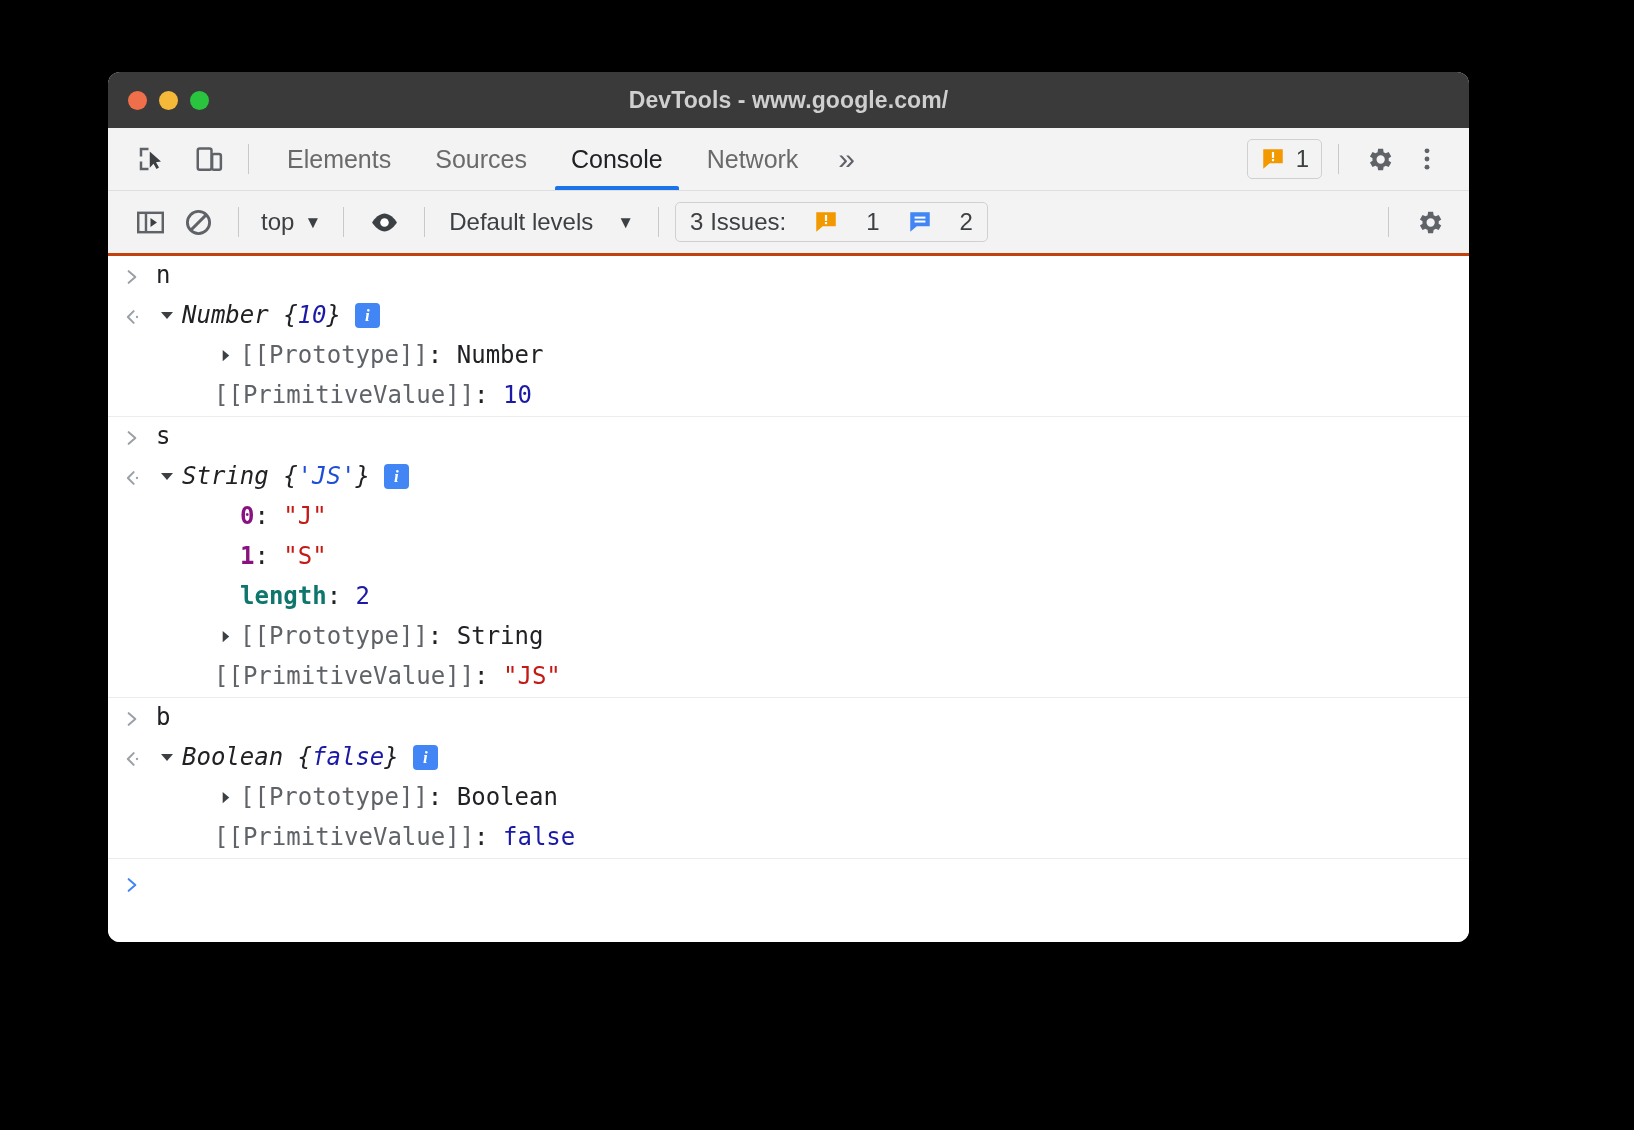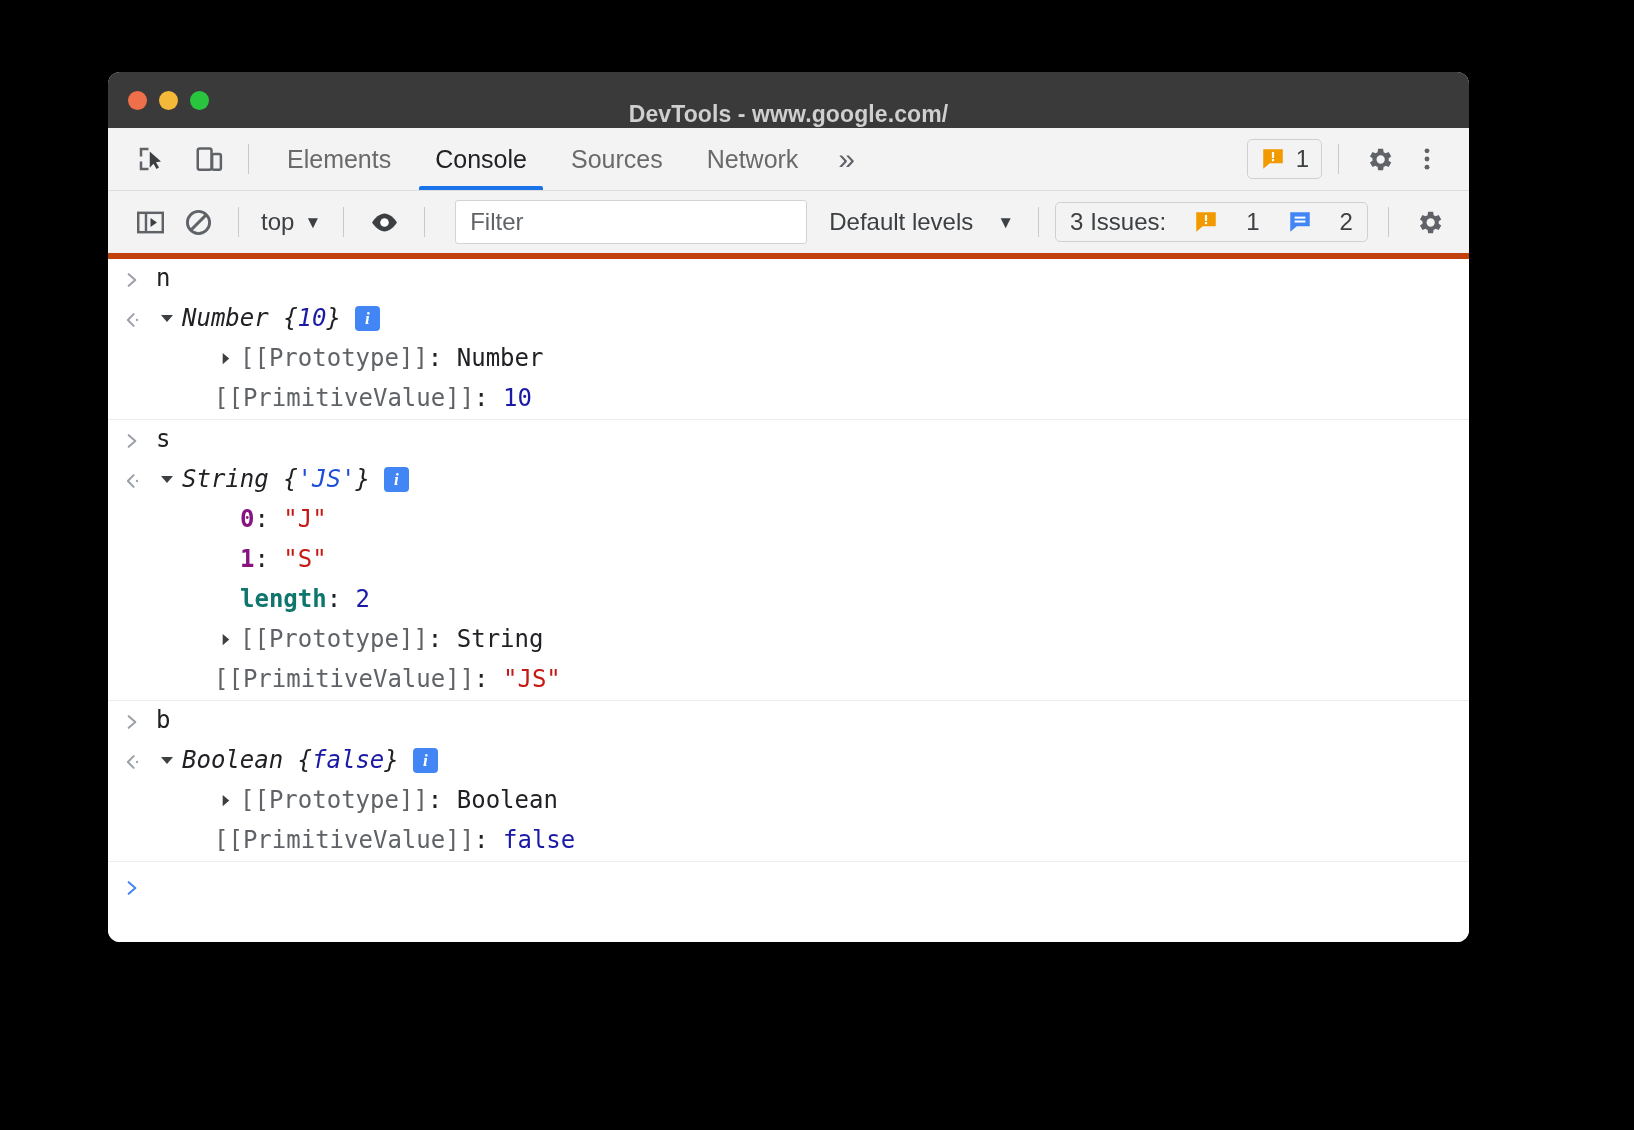--- a/index.html
+++ b/index.html
@@ -33,21 +33,21 @@
     background: #ffffff;
     box-shadow: 0 22px 70px rgba(0,0,0,0.55);
   }
 
   
   .titlebar {
     position: relative;
     height: 56px;
     background: #3a3a3a;
     display: flex;
-    align-items: flex-end;
+    align-items: center;
   }
   .traffic {
     position: absolute;
     left: 20px;
     top: 0;
     height: 56px;
     display: flex;
     align-items: center;
     gap: 12px;
   }
@@ -163,21 +163,21 @@
     border-radius: 4px;
   }
 
   
   .console-toolbar {
     position: relative;
     height: 62px;
     background: #f3f3f3;
     display: flex;
     align-items: center;
-    border-bottom: 6px solid #c2410c;
+    border-bottom: 3px solid #c2410c;
   }
   .ct-btn {
     width: 48px;
     height: 48px;
     display: flex;
     align-items: center;
     justify-content: center;
     border-radius: 4px;
   }
   .ct-btn:first-child { margin-left: 18px; }
@@ -373,25 +373,25 @@
           <rect x="3" y="3.5" width="11" height="17" rx="1.6" fill="none" stroke="#5f6368" stroke-width="2"></rect>
           <rect x="14.5" y="8" width="7" height="12.5" rx="1.4" fill="none" stroke="#5f6368" stroke-width="2"></rect>
         </svg>
       </div>
       <div class="vdiv"></div>
 
       <div class="tabs">
         <div class="tab">
             <span>Elements</span>
           </div>
+        <div class="tab">
+            <span>Sources</span>
+          </div>
         <div class="tab active">
             <span>Console</span>
-          </div>
-        <div class="tab">
-            <span>Sources</span>
           </div>
         <div class="tab">
             <span>Network</span>
           </div>
         <div class="tab-more">»</div>
       </div>
 
       <div class="tabbar-right">
         <div class="issue-pill">
           <svg width="26" height="26" viewBox="0 0 24 24">
@@ -437,23 +437,20 @@
         <span class="caret">▼</span>
       </div>
       <div class="vdiv"></div>
       <div class="ct-btn">
         <svg width="33" height="33" viewBox="0 0 24 24">
           <path d="M12 5.5C6.8 5.5 3 12 3 12s3.8 6.5 9 6.5 9-6.5 9-6.5-3.8-6.5-9-6.5z" fill="#3c4043"></path>
           <circle cx="12" cy="12" r="3.1" fill="#ffffff"></circle>
         </svg>
       </div>
       <div class="vdiv"></div>
-      <div class="filter-input">
-        <span>Filter</span>
-      </div>
       <div class="levels-select">
         <span>Default levels</span>
         <span class="caret">▼</span>
       </div>
       <div class="vdiv"></div>
       <div class="issues-pill">
         <span>3 Issues:</span>
         <svg width="26" height="26" viewBox="0 0 24 24">
           <path d="M3 3h18v13H9l-6 5V3z" fill="#f29900"></path>
           <rect x="11" y="5.5" width="2" height="5.5" fill="#ffffff"></rect>

